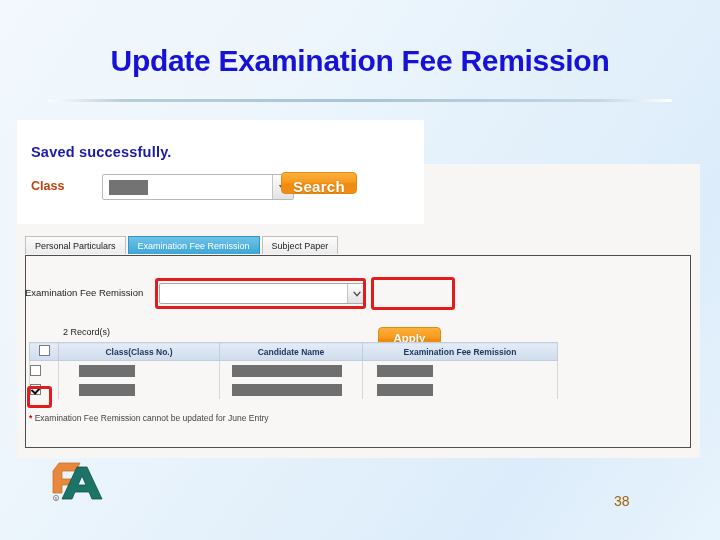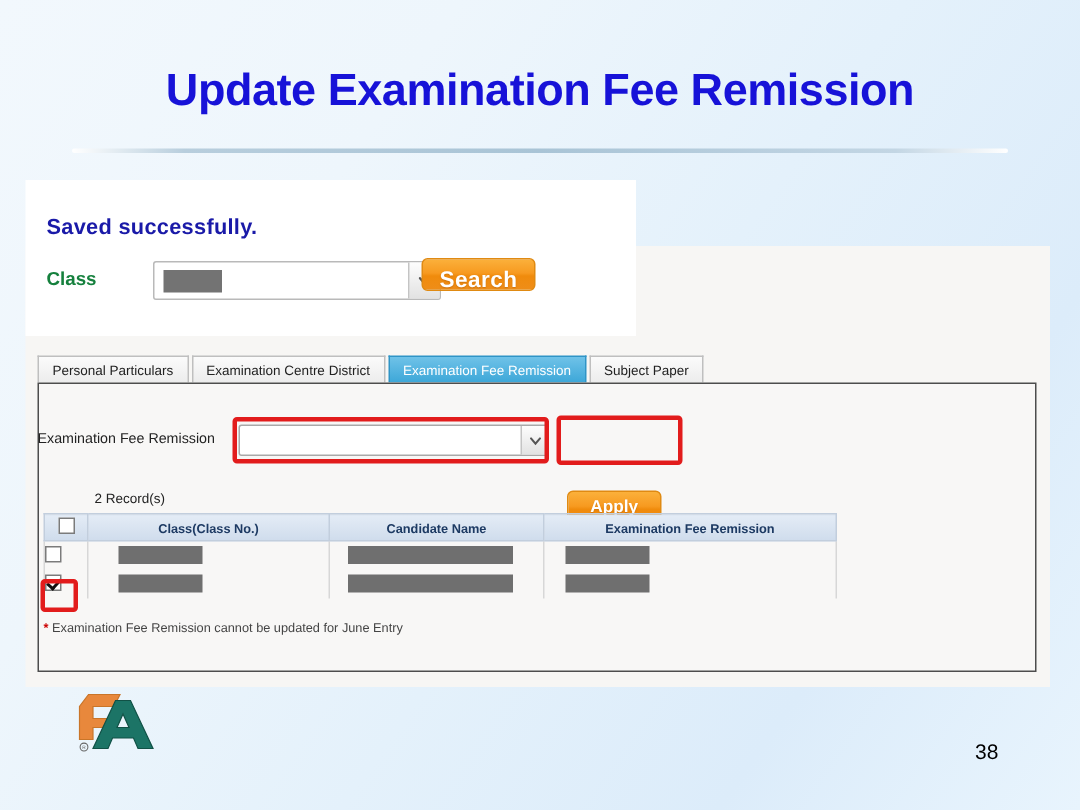--- a/index.html
+++ b/index.html
@@ -72,21 +72,21 @@
     top: 174px;
     width: 380px;
     height: 30px;
   }
   .class-label {
     position: absolute;
     left: 0;
     top: 5px;
     font-size: 12.5px;
     font-weight: bold;
-    color: #15803d;
+    color: #c2410c;
   }
   .class-select {
     position: absolute;
     left: 71px;
     top: 0;
     width: 192px;
     height: 26px;
     border: 1px solid #b9b9b9;
     background: #ffffff;
     border-radius: 2px;
@@ -136,21 +136,21 @@
     letter-spacing: 0.3px;
   }
 
   
   .tabbar {
     position: absolute;
     left: 25px;
     top: 236px;
     height: 19px;
     display: flex;
-    align-items: center;
+    align-items: flex-start;
   }
   .tab {
     height: 18px;
     line-height: 18px;
     padding: 0 9px;
     font-size: 9px;
     color: #222222;
     background: linear-gradient(to bottom, #fbfbfb, #ececec);
     border: 1px solid #bfbfbf;
     border-bottom: none;
@@ -322,24 +322,24 @@
     left: 50px;
     top: 461px;
     width: 64px;
     height: 43px;
   }
   .logo svg { display: block; }
 
   
   .page-num {
     position: absolute;
-    left: 650px;
+    left: 614px;
     top: 493px;
     font-size: 14px;
-    color: #000000;
+    color: #a16207;
   }
 </style>
 </head>
 <body>
 
 <div class="slide-title">Update Examination Fee Remission</div>
 <div class="title-rule"></div>
 
 <div class="shot-outer"></div>
 <div class="shot-white"></div>
@@ -354,21 +354,20 @@
       <svg width="9" height="7" viewBox="0 0 9 7">
           <path d="M1 1.5 L4.5 5.5 L8 1.5" stroke="#555" stroke-width="1.6" fill="none" stroke-linecap="round"></path>
         </svg>
     </span>
   </div>
 </div>
 <div class="btn-orange search-btn">Search</div>
 
 <div class="tabbar">
   <div class="tab">Personal Particulars</div>
-  <div class="tab">Examination Centre District</div>
   <div class="tab active">Examination Fee Remission</div>
   <div class="tab">Subject Paper</div>
 </div>
 
 <div class="content-box"></div>
 
 <div class="efr-row">
   <span class="efr-label">Examination Fee Remission</span>
   <div class="efr-select">
     <span class="sel-arrow">

